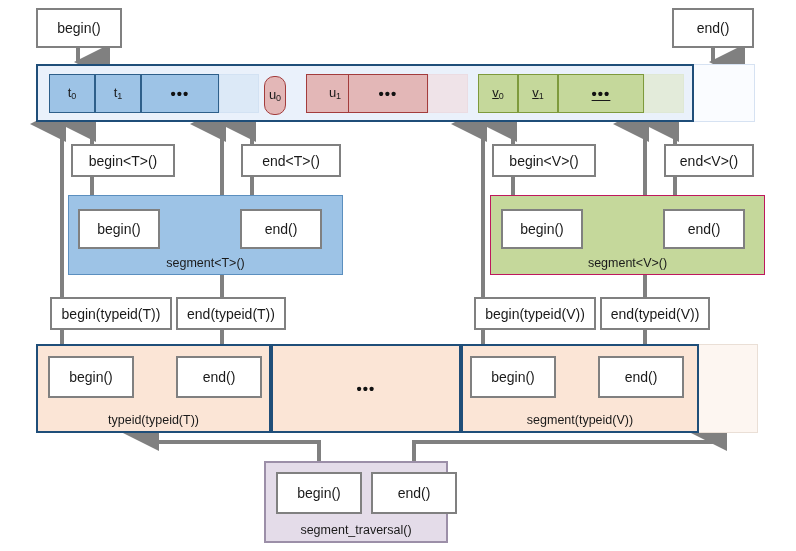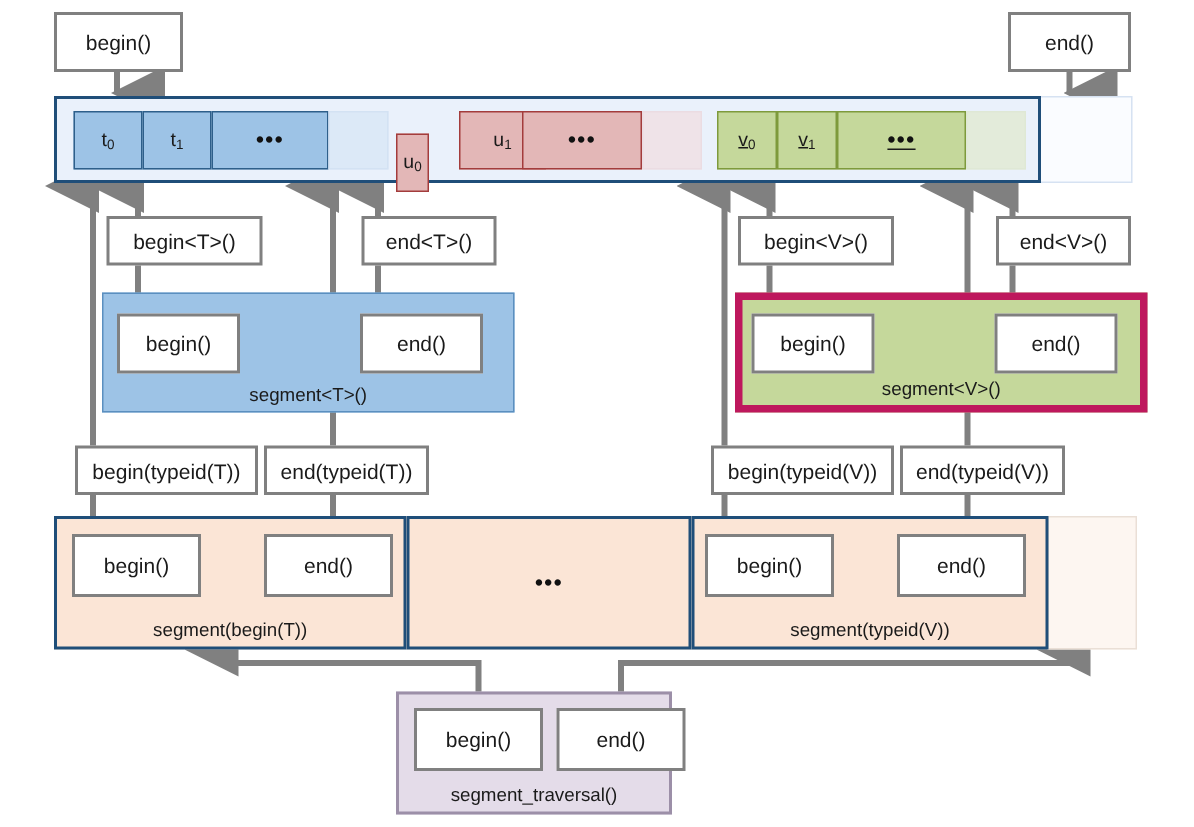--- a/index.html
+++ b/index.html
@@ -71,21 +71,21 @@
   }
   .seg-label{
     position:absolute;
     left:0;right:0;
     bottom:4px;
     text-align:center;
     font-size:12.5px;
     color:#1a1a1a;
   }
   .seg-t{background:#9DC3E6;border:1px solid #5B8FBF;}
-  .seg-v{background:#C5D89B;border:5px solid #be185d;}
+  .seg-v{background:#C5D89B;border:1px solid #be185d;}
   .seg-orange{background:#FBE5D6;border:2px solid #1F4E79;}
   .seg-orange-tail{background:#FDF6F1;border:1px solid #EADFD6;}
   .seg-purple{background:#E4DCE9;border:2px solid #9C8FA8;}
 </style>
 </head>
 <body>
 
 <div id="stage">
 
   <svg id="wires" viewBox="0 0 796 551">
@@ -144,21 +144,21 @@
     <span>t<sub>0</sub></span>
   </div>
   <div class="cell cell-t" style="left:95px;top:74px;width:46px;height:39px;text-align:right;">
     <span>t<sub>1</sub></span>
   </div>
   <div class="cell cell-t" style="left:141px;top:74px;width:78px;height:39px;">
     <span class="dots">•••</span>
   </div>
   <div class="cell cell-t-pad" style="left:219px;top:74px;width:40px;height:39px;"></div>
 
-  <div class="cell cell-u" style="left:264px;top:89px;width:22px;height:39px;">
+  <div class="cell cell-u" style="left:264px;top:76px;width:22px;height:39px;border-radius:10px;">
     <span>u<sub>0</sub></span>
   </div>
   <div class="cell cell-u" style="left:306px;top:74px;width:58px;height:39px;">
     <span>u<sub>1</sub></span>
   </div>
   <div class="cell cell-u" style="left:348px;top:74px;width:80px;height:39px;">
     <span class="dots">•••</span>
   </div>
   <div class="cell cell-u-pad" style="left:428px;top:74px;width:40px;height:39px;"></div>
 
@@ -169,21 +169,21 @@
     <span>v<sub>1</sub></span>
   </div>
   <div class="cell cell-v" style="left:558px;top:74px;width:86px;height:39px;">
     <span class="dots">•••</span>
   </div>
   <div class="cell cell-v-pad" style="left:644px;top:74px;width:40px;height:39px;"></div>
 
   <div class="box" style="left:71px;top:144px;width:104px;height:33px;">
     <span>begin&lt;T&gt;()</span>
   </div>
-  <div class="box" style="left:241px;top:144px;width:90px;height:33px;">
+  <div class="box" style="left:241px;top:144px;width:100px;height:33px;">
     <span>end&lt;T&gt;()</span>
   </div>
   <div class="box" style="left:492px;top:144px;width:104px;height:33px;">
     <span>begin&lt;V&gt;()</span>
   </div>
   <div class="box" style="left:664px;top:144px;width:90px;height:33px;">
     <span>end&lt;V&gt;()</span>
   </div>
 
   <div class="seg seg-t" style="left:68px;top:195px;width:275px;height:80px;">
@@ -214,21 +214,21 @@
   </div>
   <div class="box" style="left:474px;top:297px;width:122px;height:33px;">
     <span>begin(typeid(V))</span>
   </div>
   <div class="box" style="left:600px;top:297px;width:110px;height:33px;">
     <span>end(typeid(V))</span>
   </div>
 
   <div class="seg seg-orange-tail" style="left:698px;top:344px;width:60px;height:89px;"></div>
   <div class="seg seg-orange" style="left:36px;top:344px;width:235px;height:89px;">
-    <span class="seg-label">segment(begin(T))</span>
+    <span class="seg-label">typeid(typeid(T))</span>
   </div>
   <div class="seg seg-orange" style="left:271px;top:344px;width:190px;height:89px;display:flex;align-items:center;justify-content:center;">
     <span class="dots">•••</span>
   </div>
   <div class="seg seg-orange" style="left:461px;top:344px;width:238px;height:89px;">
     <span class="seg-label">segment(typeid(V))</span>
   </div>
 
   <div class="box" style="left:48px;top:356px;width:86px;height:42px;">
     <span>begin()</span>

